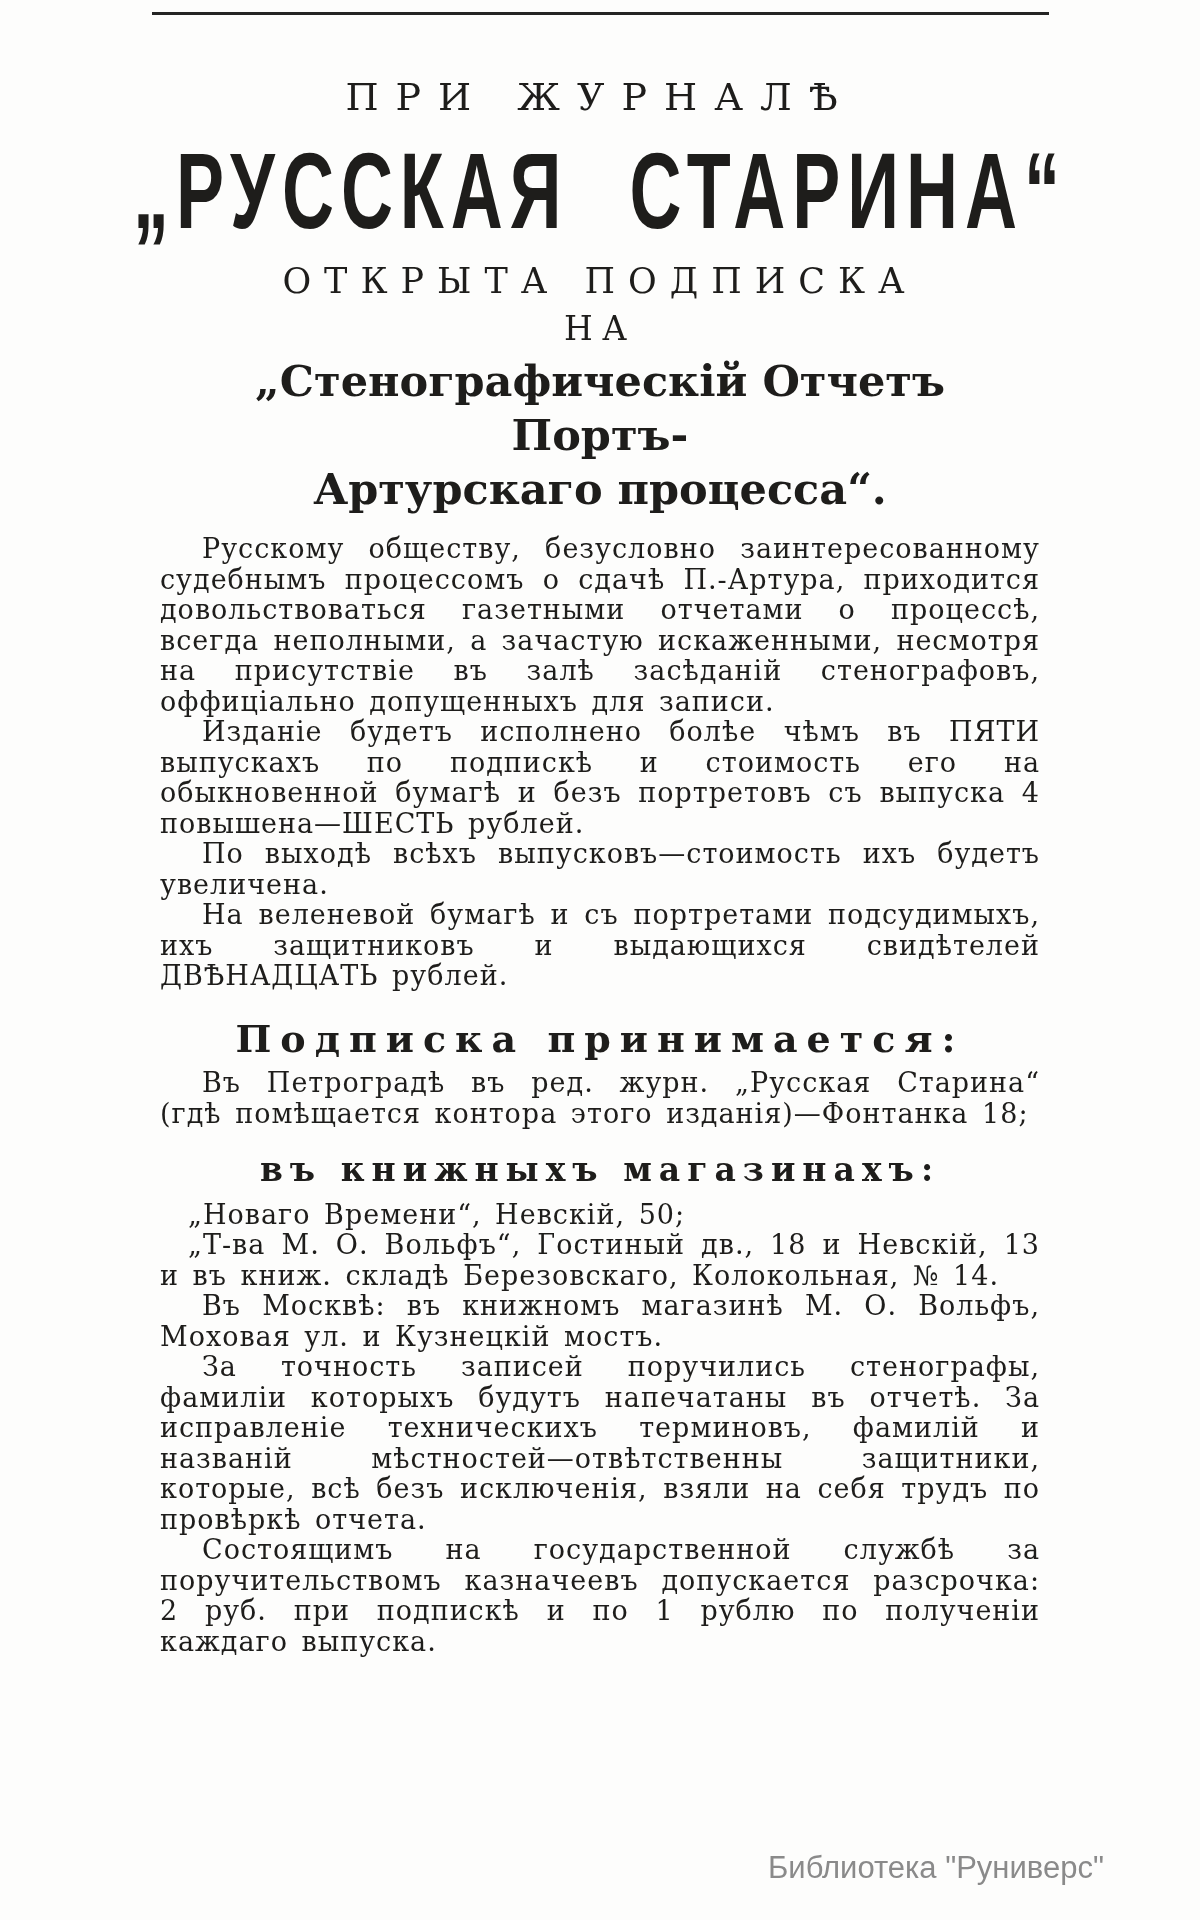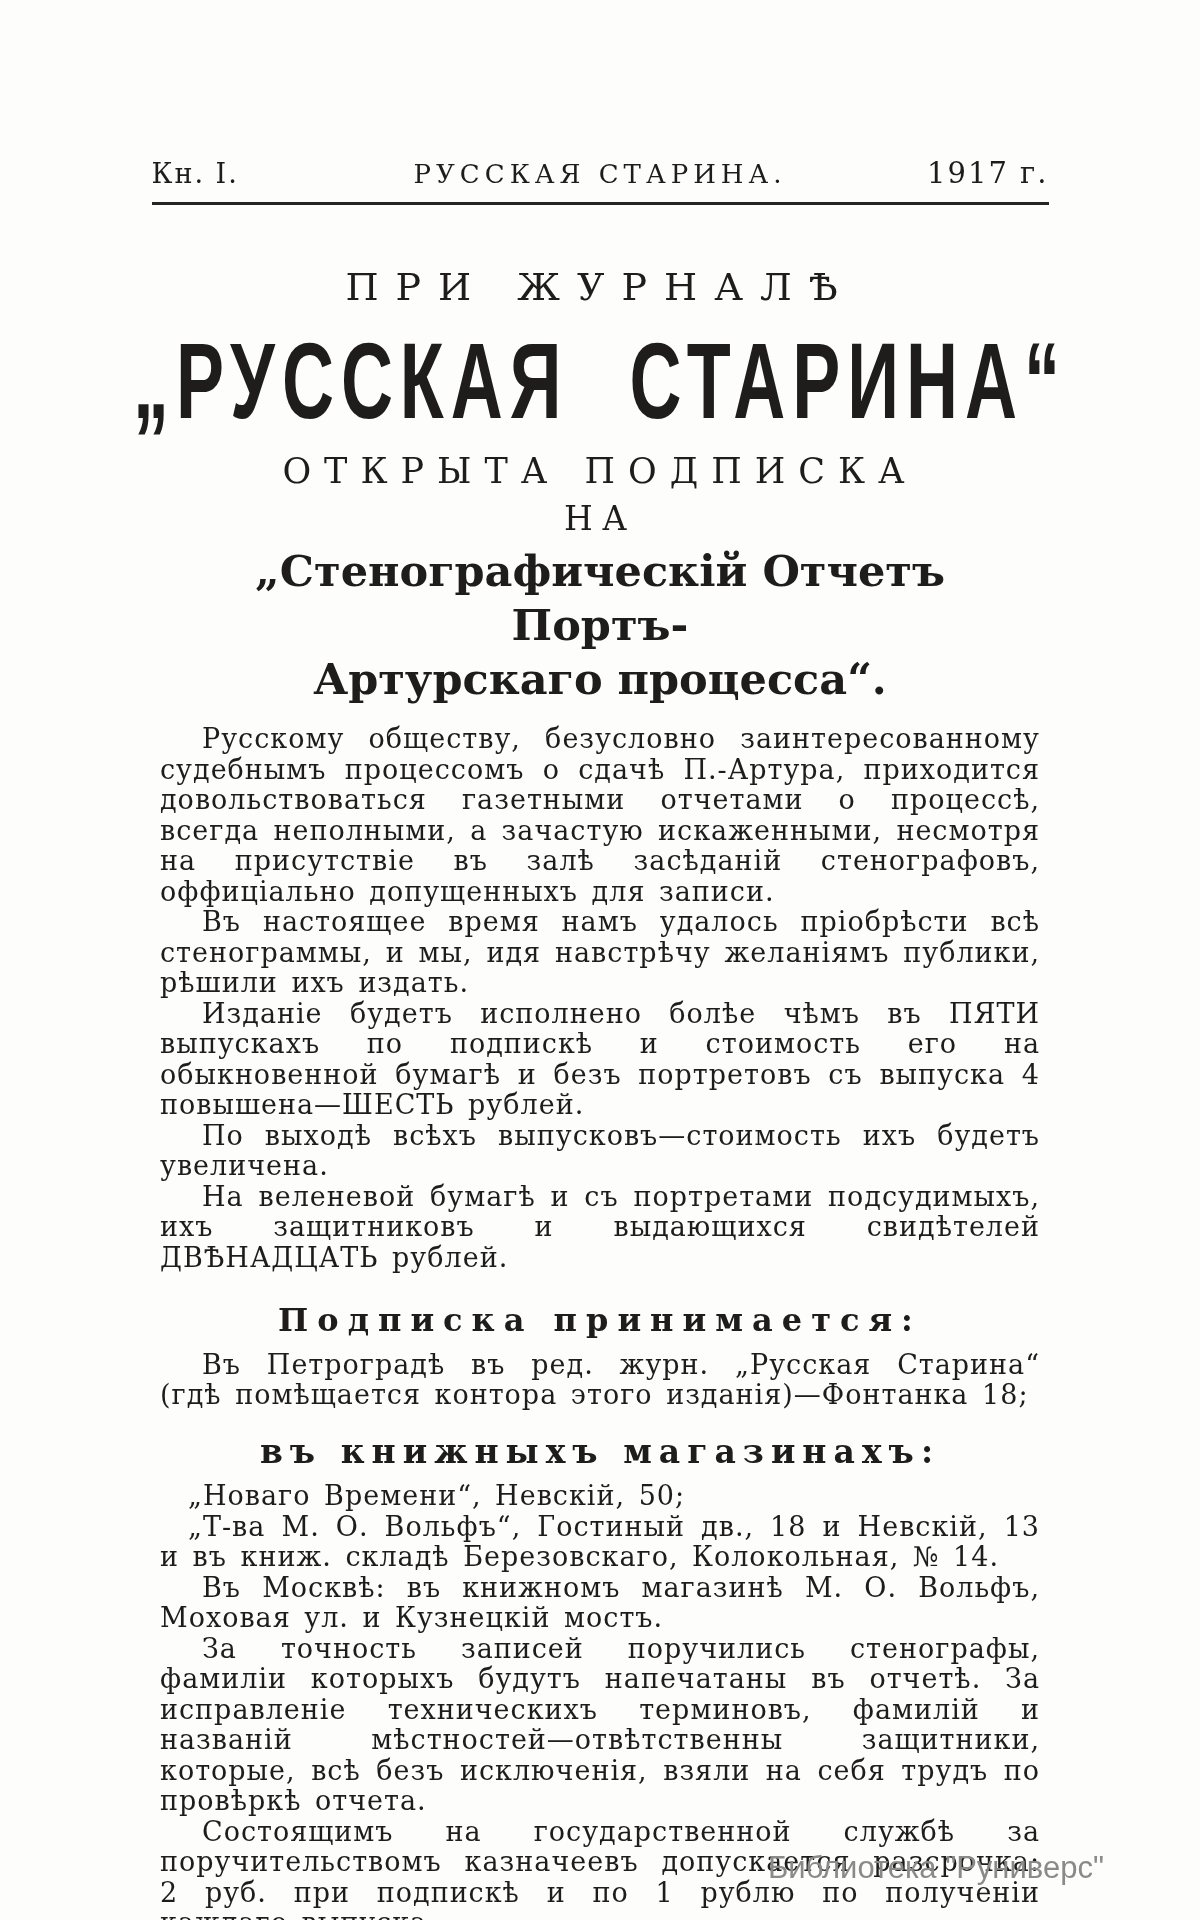--- a/index.html
+++ b/index.html
@@ -88,21 +88,21 @@
     text-align:justify;
     text-indent:42px;
     letter-spacing:1px;
     word-spacing:4px;
   }
   p.store{text-indent:28px;}
   h2.heading{
     margin:32px 0 14px;
     text-align:center;
     font-weight:700;
-    font-size:32px;
+    font-size:38px;
     letter-spacing:9px;
     white-space:nowrap;
   }
   h3.subheading{
     margin:26px 0 14px;
     text-align:center;
     font-weight:700;
     font-size:33px;
     letter-spacing:7px;
     white-space:nowrap;
@@ -115,25 +115,20 @@
     font-size:31px;
     color:var(--wm);
     white-space:nowrap;
   }
 </style>
 </head>
 <body>
 
 <div class="sheet">
 
-  <header class="running-head">
-    <span class="rh-left">Кн. I.</span>
-    <span class="rh-center">РУССКАЯ СТАРИНА.</span>
-    <span class="rh-right">1917 г.</span>
-  </header>
 
   <div class="rule"></div>
 
   <main class="content">
 
     <div class="kicker">ПРИ ЖУРНАЛѢ</div>
 
     <div class="journal-title-wrap">
       <span class="journal-title">„РУССКАЯ СТАРИНА“</span>
     </div>
@@ -142,21 +137,20 @@
 
     <div class="na">НА</div>
 
     <h1 class="work-title">
       <span>„Стенографическій Отчетъ Портъ-</span><br>
       <span>Артурскаго процесса“.</span>
     </h1>
 
     <div class="body-text">
       <p class="para">Русскому обществу, безусловно заинтересованному судебнымъ процессомъ о сдачѣ П.-Артура, приходится довольствоваться газетными отчетами о процессѣ, всегда неполными, а зачастую искаженными, несмотря на присутствіе въ залѣ засѣданій стенографовъ, оффиціально допущенныхъ для записи.</p>
-      <p class="para">Въ настоящее время намъ удалось пріобрѣсти всѣ стенограммы, и мы, идя навстрѣчу желаніямъ публики, рѣшили ихъ издать.</p>
       <p class="para">Изданіе будетъ исполнено болѣе чѣмъ въ ПЯТИ выпускахъ по подпискѣ и стоимость его на обыкновенной бумагѣ и безъ портретовъ съ выпуска 4 повышена—ШЕСТЬ рублей.</p>
       <p class="para">По выходѣ всѣхъ выпусковъ—стоимость ихъ будетъ увеличена.</p>
       <p class="para">На веленевой бумагѣ и съ портретами подсудимыхъ, ихъ защитниковъ и выдающихся свидѣтелей ДВѢНАДЦАТЬ рублей.</p>
 
       <h2 class="heading">Подписка принимается:</h2>
 
       <p class="para">Въ Петроградѣ въ ред. журн. „Русская Старина“ (гдѣ помѣщается контора этого изданія)—Фонтанка 18;</p>
 
       <h3 class="subheading">въ книжныхъ магазинахъ:</h3>
 

